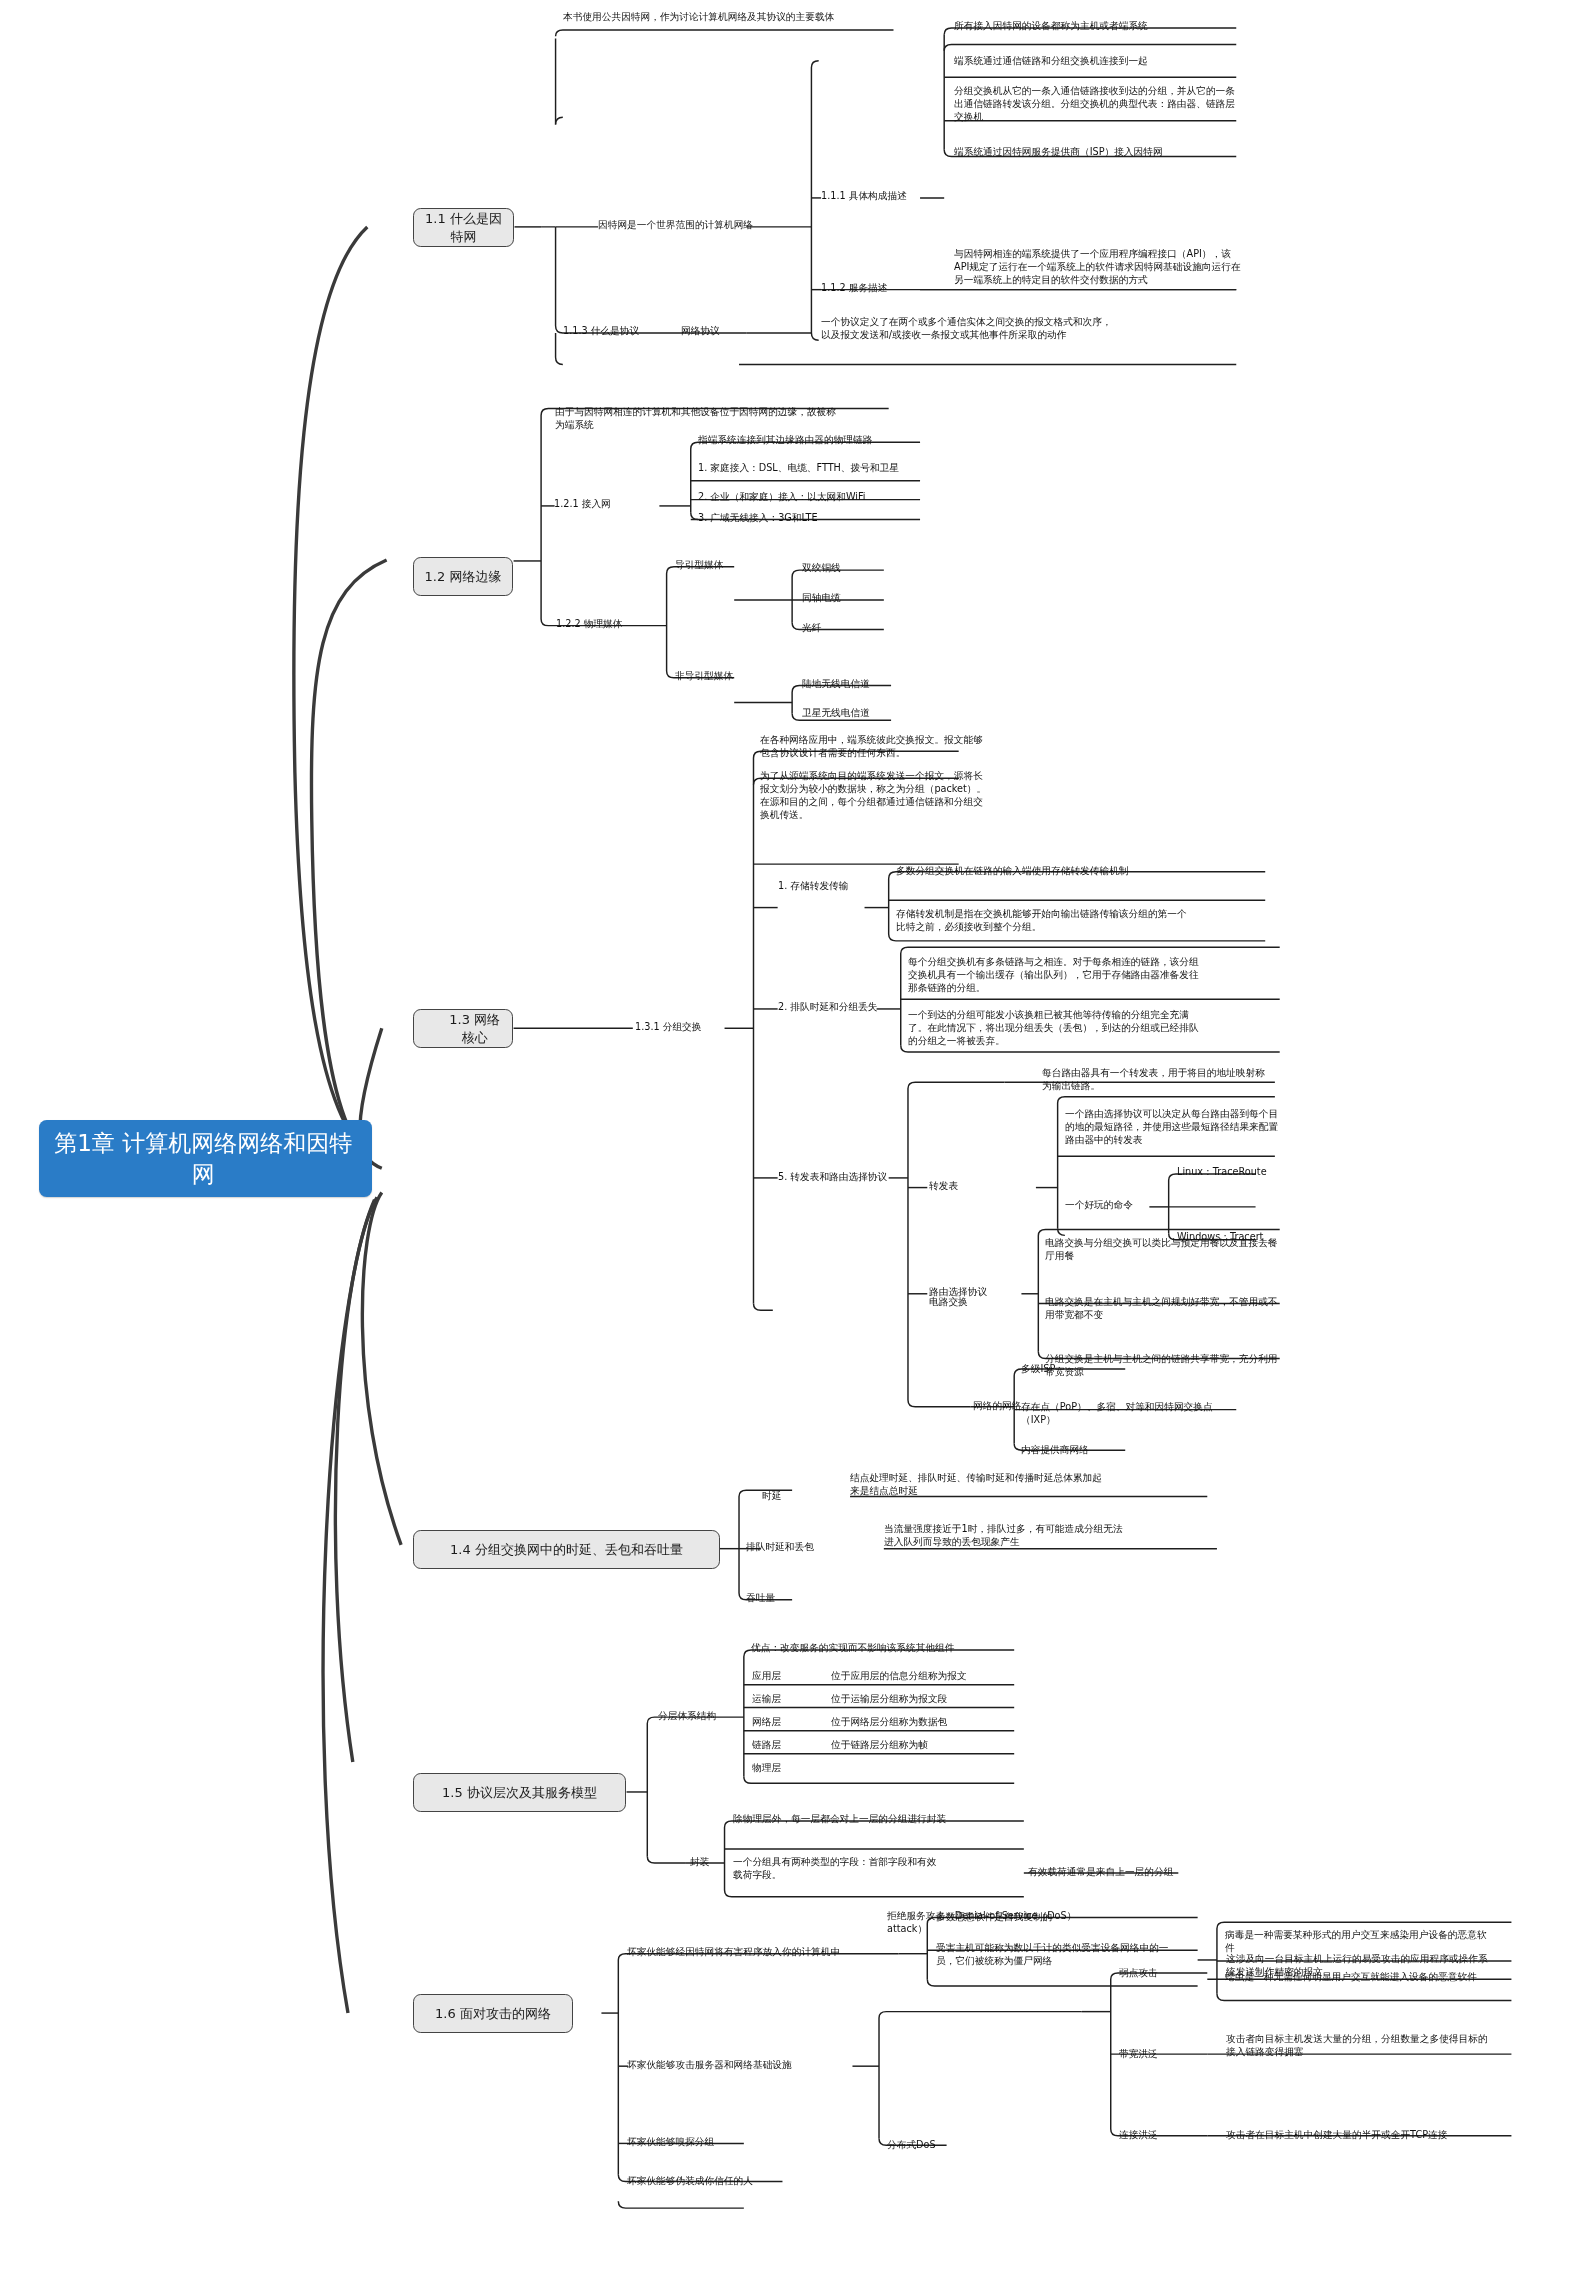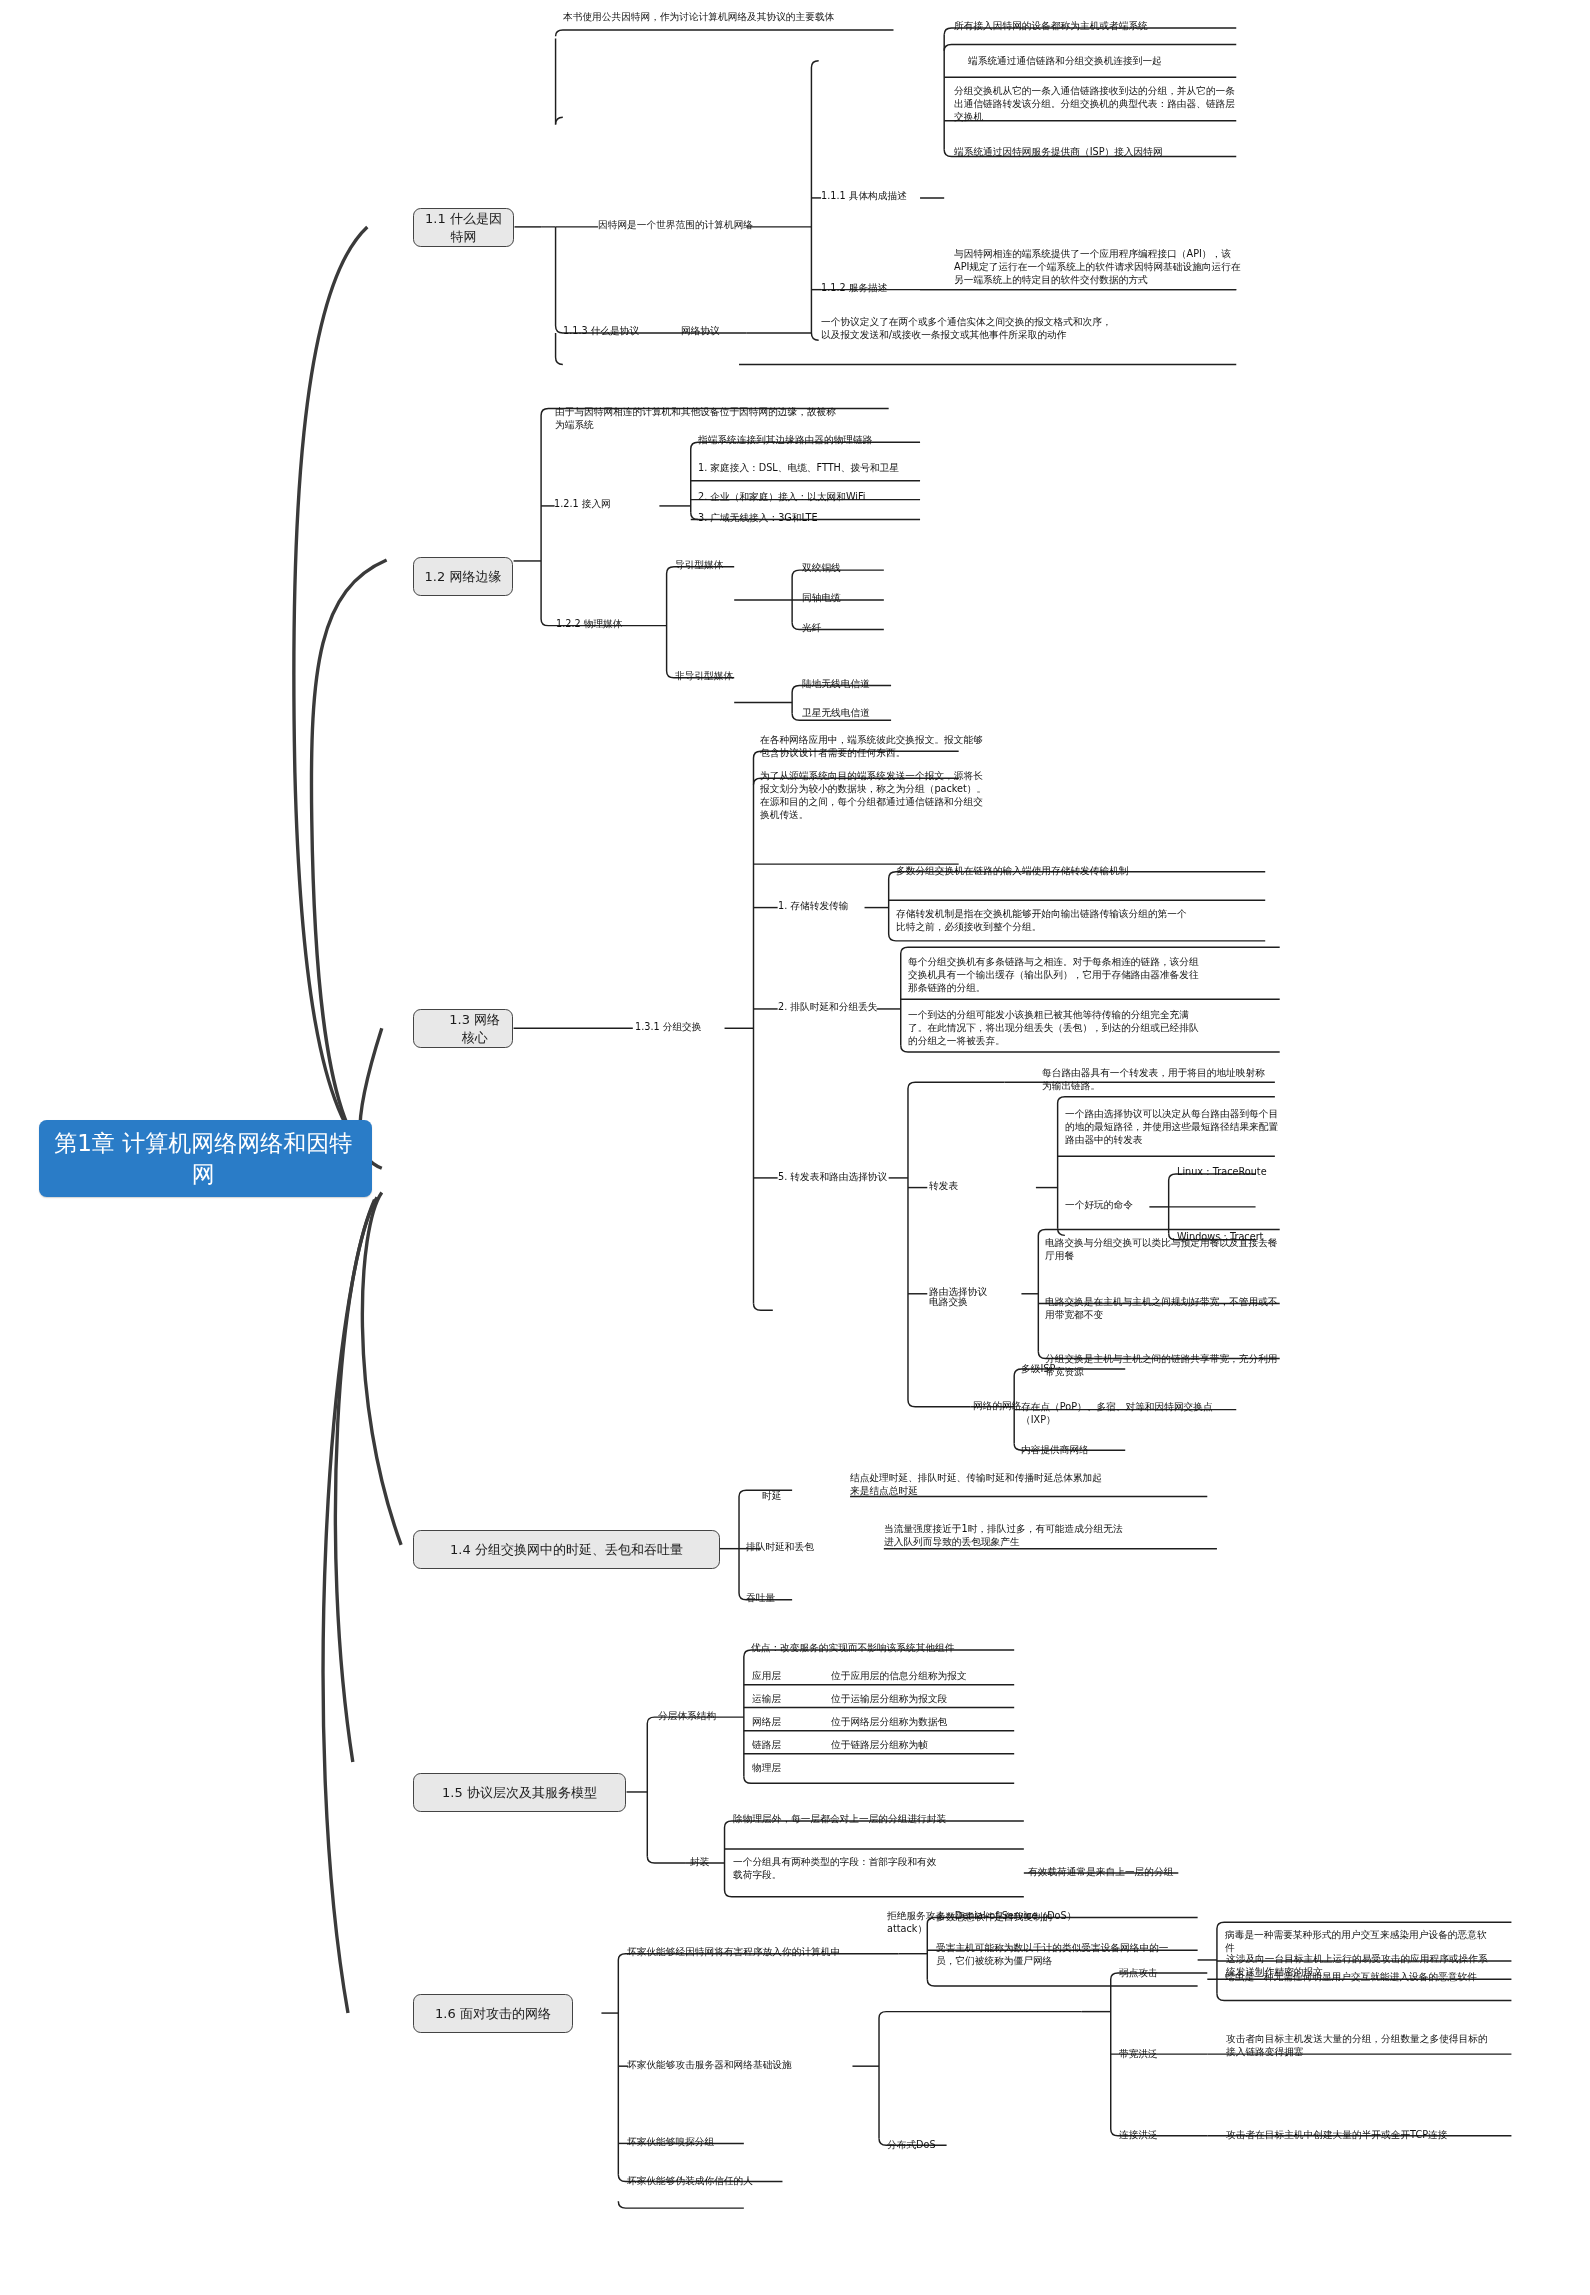--- a/index.html
+++ b/index.html
@@ -227,21 +227,21 @@
   </div>
 
   <div class="node topic" style="left:413px;top:208px;width:101px;height:39px;">
     <span>1.1 什么是因特网</span>
   </div>
   <div class="node leaf" style="left:563px;top:9.7px;width:333px;">本书使用公共因特网，作为讨论计算机网络及其协议的主要载体</div>
   <div class="node leaf" style="left:598px;top:218px;width:155px;">因特网是一个世界范围的计算机网络</div>
 
   <div class="node leaf" style="left:821px;top:189px;width:111px;">1.1.1 具体构成描述</div>
   <div class="node leaf" style="left:954px;top:19.3px;width:290px;">所有接入因特网的设备都称为主机或者端系统</div>
-  <div class="node leaf" style="left:954px;top:54px;width:290px;margin-left:14px;">端系统通过通信链路和分组交换机连接到一起</div>
+  <div class="node leaf" style="left:954px;top:54px;width:290px;">端系统通过通信链路和分组交换机连接到一起</div>
   <div class="node leaf" style="left:954px;top:84px;width:290px;">分组交换机从它的一条入通信链路接收到达的分组，并从它的一条出通信链路转发该分组。分组交换机的典型代表：路由器、链路层交换机</div>
   <div class="node leaf" style="left:954px;top:145px;width:290px;">端系统通过因特网服务提供商（ISP）接入因特网</div>
 
   <div class="node leaf" style="left:821px;top:281px;width:106px;">1.1.2 服务描述</div>
   <div class="node leaf" style="left:954px;top:247px;width:290px;">与因特网相连的端系统提供了一个应用程序编程接口（API），该API规定了运行在一个端系统上的软件请求因特网基础设施向运行在另一端系统上的特定目的软件交付数据的方式</div>
 
   <div class="node leaf" style="left:563px;top:324px;width:111px;">1.1.3 什么是协议</div>
   <div class="node leaf" style="left:681px;top:324px;width:77px;">网络协议</div>
   <div class="node leaf" style="left:821px;top:315px;width:299px;">一个协议定义了在两个或多个通信实体之间交换的报文格式和次序，以及报文发送和/或接收一条报文或其他事件所采取的动作</div>
 
@@ -266,21 +266,21 @@
   <div class="node leaf" style="left:802px;top:706px;width:135px;">卫星无线电信道</div>
 
   <div class="node topic" style="left:413px;top:1009px;width:100px;height:39px;padding-left:32px;">
     <span>1.3 网络核心</span>
   </div>
   <div class="node leaf" style="left:635px;top:1020px;width:101px;">1.3.1 分组交换</div>
 
   <div class="node leaf" style="left:760px;top:733px;width:227px;">在各种网络应用中，端系统彼此交换报文。报文能够包含协议设计者需要的任何东西。</div>
   <div class="node leaf" style="left:760px;top:769px;width:227px;">为了从源端系统向目的端系统发送一个报文，源将长报文划分为较小的数据块，称之为分组（packet）。在源和目的之间，每个分组都通过通信链路和分组交换机传送。</div>
 
-  <div class="node leaf" style="left:778px;top:899px;width:97px;">1. 存储转发传输</div>
+  <div class="node leaf" style="left:778px;top:879px;width:97px;">1. 存储转发传输</div>
   <div class="node leaf" style="left:896px;top:864px;width:299px;">多数分组交换机在链路的输入端使用存储转发传输机制</div>
   <div class="node leaf" style="left:896px;top:907px;width:299px;">存储转发机制是指在交换机能够开始向输出链路传输该分组的第一个比特之前，必须接收到整个分组。</div>
 
   <div class="node leaf" style="left:778px;top:1000px;width:111px;">2. 排队时延和分组丢失</div>
   <div class="node leaf" style="left:908px;top:955px;width:299px;">每个分组交换机有多条链路与之相连。对于每条相连的链路，该分组交换机具有一个输出缓存（输出队列），它用于存储路由器准备发往那条链路的分组。</div>
   <div class="node leaf" style="left:908px;top:1008px;width:299px;">一个到达的分组可能发小该换粗已被其他等待传输的分组完全充满了。在此情况下，将出现分组丢失（丢包），到达的分组或已经排队的分组之一将被丢弃。</div>
 
   <div class="node leaf" style="left:778px;top:1170px;width:121px;">5. 转发表和路由选择协议</div>
   <div class="node leaf" style="left:929px;top:1179px;width:77px;">转发表</div>
   <div class="node leaf" style="left:1042px;top:1066px;width:227px;">每台路由器具有一个转发表，用于将目的地址映射称为输出链路。</div>

